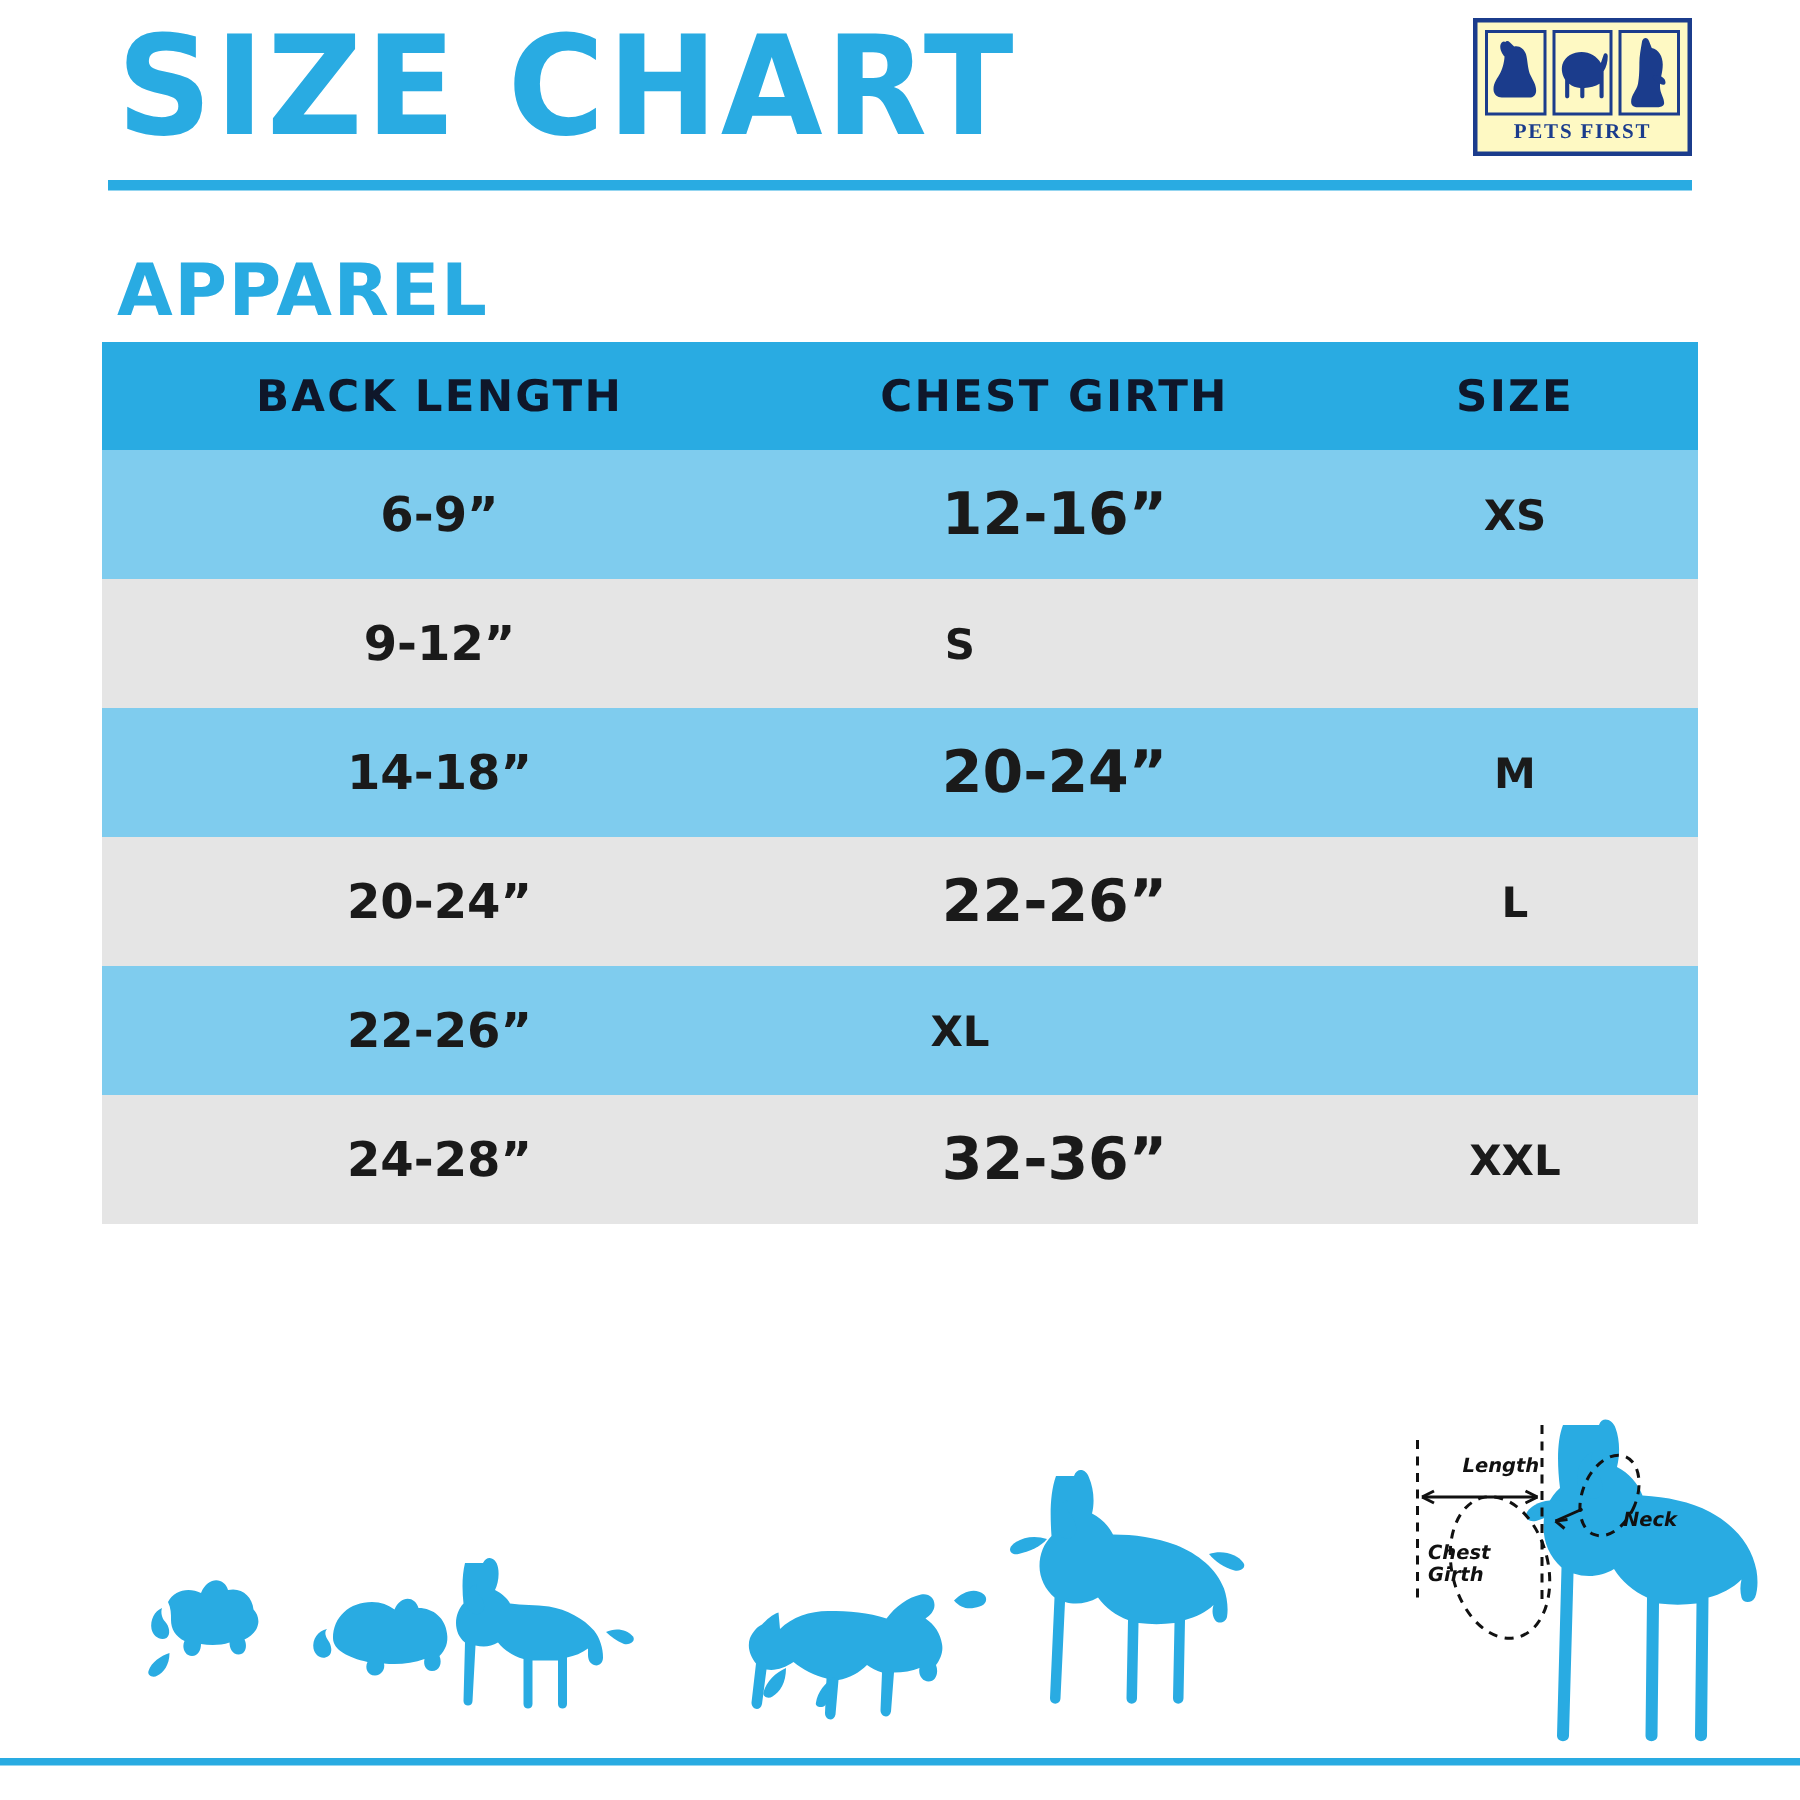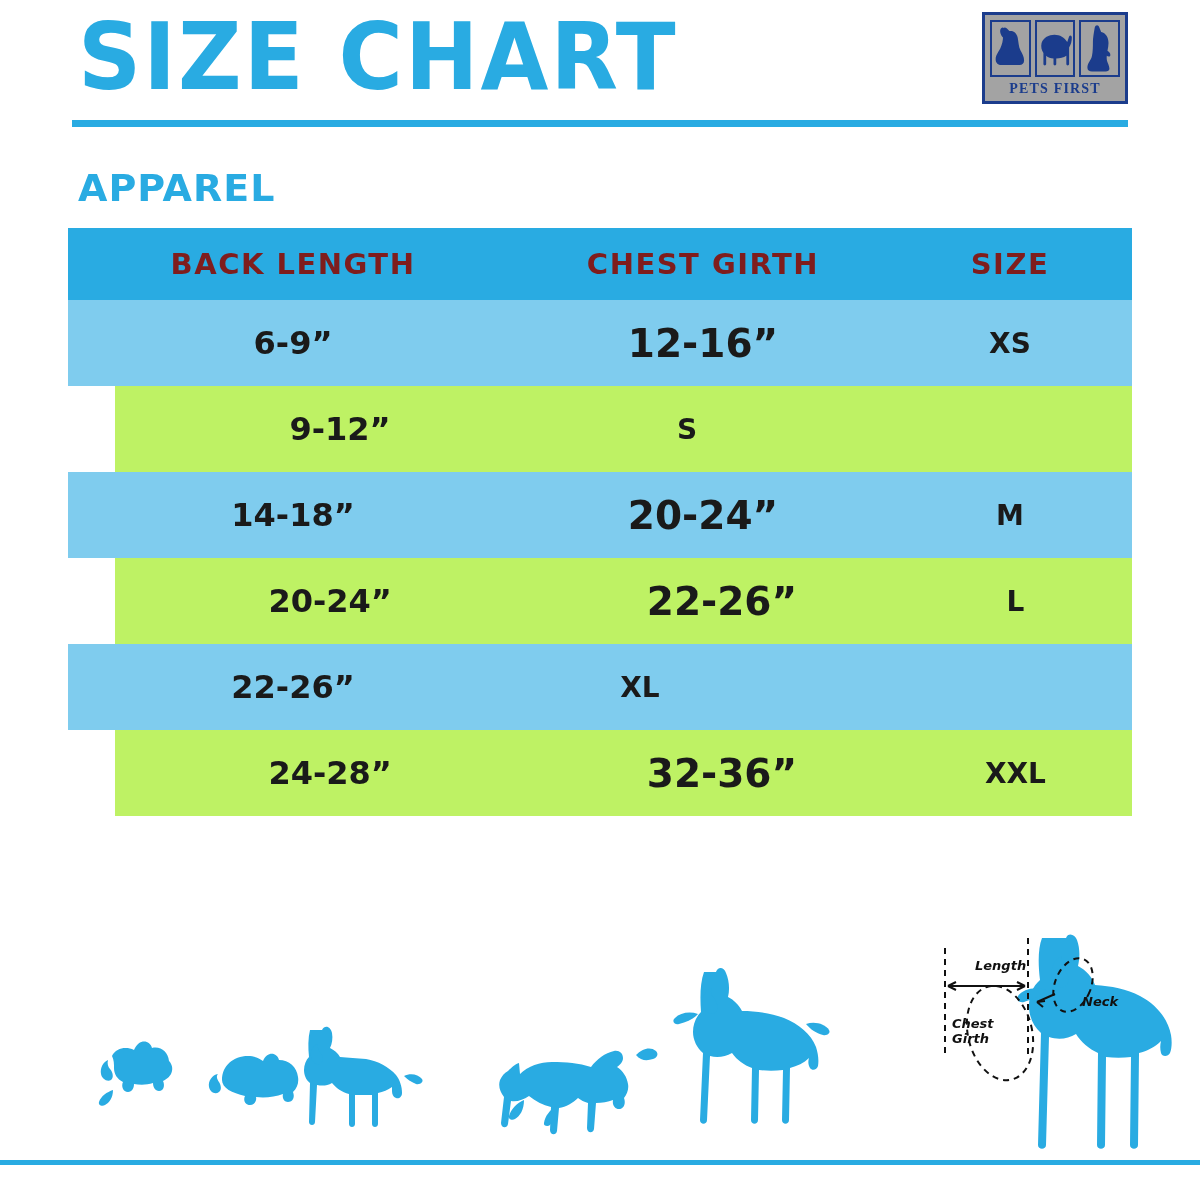--- a/index.html
+++ b/index.html
@@ -54,21 +54,21 @@
 
   
   .logo {
     position: absolute;
     right: 72px;
     top: 12px;
     width: 146px;
     height: 92px;
     border: 3px solid #1B3C8C;
     box-sizing: border-box;
-    background: #a3a3a3;
+    background: #fef9c3;
   }
   .logo-panels {
     display: flex;
     height: 62px;
     box-sizing: border-box;
     padding: 5px 5px 0 5px;
     gap: 4px;
   }
   .logo-panel {
     flex: 1;
@@ -86,21 +86,21 @@
     color: #1B3C8C;
     font-family: "Liberation Serif", serif;
     line-height: 24px;
   }
 
   
   .section-label {
     position: absolute;
     left: 78px;
     top: 166px;
-    font-size: 38px;
+    font-size: 48px;
     font-weight: bold;
     letter-spacing: 1px;
     color: #29ABE2;
     font-family: "DejaVu Sans", sans-serif;
   }
 
   
   .table {
     position: absolute;
     left: 68px;
@@ -110,46 +110,46 @@
   .row {
     display: flex;
     align-items: center;
     height: 86px;
   }
   .row.head {
     background: #29ABE2;
     height: 72px;
   }
   .row.odd { background: #7FCCEE; }
-  .row.even { background: #bef264; margin-left: 47px; }
+  .row.even { background: #e5e5e5; }
 
   .cell {
     text-align: center;
     font-weight: bold;
     color: #1a1a1a;
     font-family: "DejaVu Sans", sans-serif;
   }
   .row.head .cell {
-    color: #7f1d1d;
+    color: #0f172a;
     font-size: 29px;
     letter-spacing: 1.5px;
   }
   .c-back { width: 450px; font-size: 32px; }
   .c-chest { width: 370px; font-size: 39px; }
   .c-size { width: 244px; font-size: 28px; }
 
   .row.head .c-back { width: 450px; }
   .row.head .c-chest { width: 370px; }
   .row.head .c-size { width: 244px; }
 
   
   .illus {
     position: absolute;
     left: 0;
-    bottom: 12px;
+    bottom: 0;
     width: 960px;
     height: 260px;
   }
   .illus svg { position: absolute; left: 0; top: 0; }
   .measure-label {
     position: absolute;
     color: #111111;
     font-family: "DejaVu Sans", sans-serif;
     font-weight: bold;
     font-style: italic;

